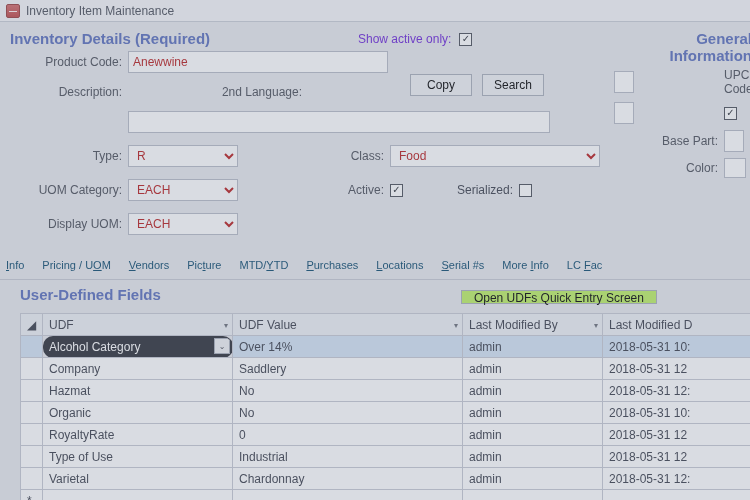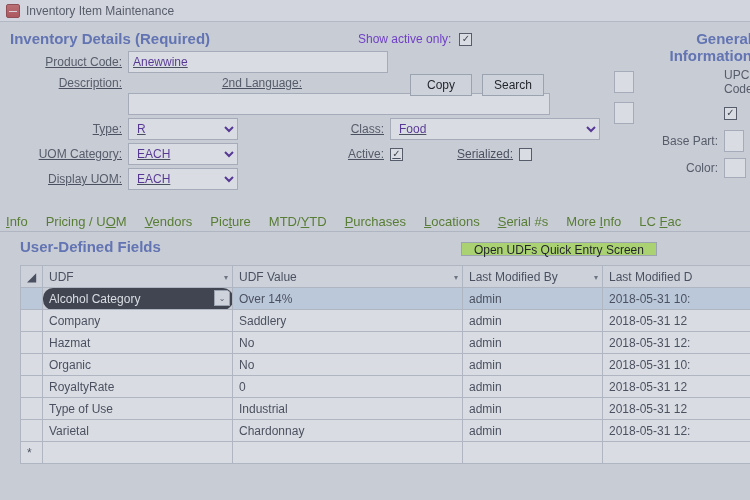--- a/index.html
+++ b/index.html
@@ -52,32 +52,31 @@
   .inventory-block { flex: 0 0 580px; position: relative; }
   .general-block { flex: 1; }
   .show-active {
     position:absolute; top:2px; left:348px;
     display:flex; align-items:center; gap:8px;
     color:#6d28d9;
   }
   .form-grid {
     display:grid;
     grid-template-columns: 118px 180px 12px 70px 200px;
-    row-gap:3px;
+    row-gap:12px;
     align-items:center;
-    text-decoration:underline;
   }
   .lbl { text-align:right; padding-right:6px; color:#4a4e58; }
   input.txt, select.sel {
     height:22px;
     border:1px solid #b7bcc6;
     background:#fff;
     padding:0 4px;
     font: inherit;
-    color:#4c1d95;
+    color:#b91c1c;
   }
   input.txt { width:100%; }
   .wide { grid-column: 2 / span 4; }
   select.sel { width:110px; }
   .btns { position:absolute; top:44px; left:400px; display:flex; gap:10px;}
   .btn {
     height:22px; min-width:62px;
     border:1px solid #a9afba;
     background:#f0f1f4;
     font:inherit;
@@ -97,25 +96,25 @@
     row-gap:6px;
     align-items:center;
   }
   .gen-grid .lbl { text-align:right; }
   .gen-input { height:22px; border:1px solid #b7bcc6; background:#fff; width:20px; }
   .color-swatch { width:22px; height:20px; border:1px solid #b7bcc6; background:#fff; }
 
   .tabs {
     display:flex;
     gap:18px;
-    padding: 18px 6px 2px 6px;
+    padding: 18px 6px 8px 6px;
     border-bottom:1px solid #c6cad3;
     margin-top:6px;
-    color:#4d7c0f;
-    font-size:13px;
+    color:#0c4a6e;
+    font-size:11px;
   }
   .tab { cursor:pointer; }
   .tab u { text-decoration:underline; text-underline-offset:1px; }
 
   .udf-area { padding: 6px 10px 0 20px; }
   .udf-header-row { display:flex; align-items:center; gap:300px; }
   .open-udf-btn {
     height:14px;
     border:1px solid #a9afba;
     background:#bef264;

